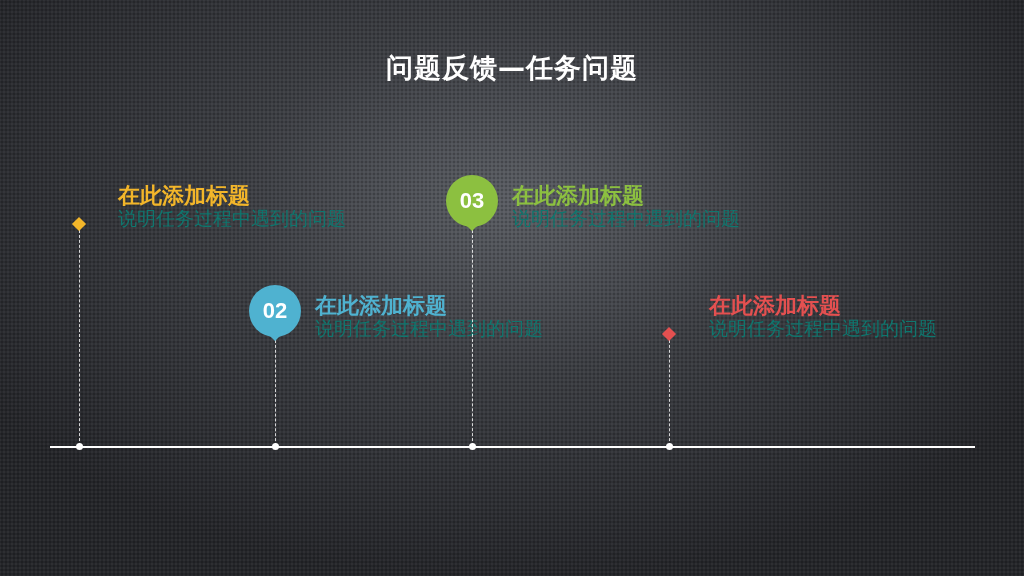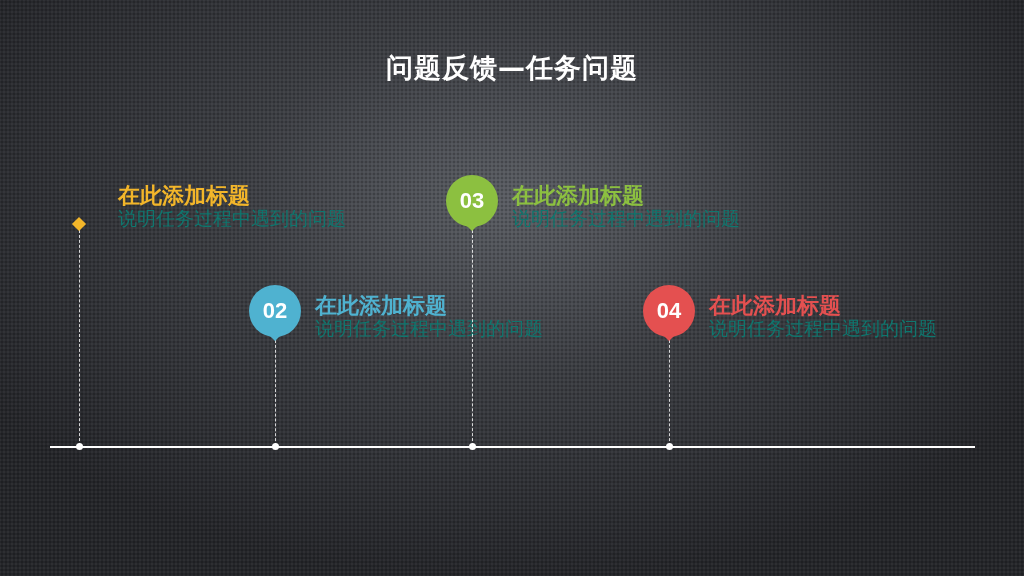--- a/index.html
+++ b/index.html
@@ -95,18 +95,17 @@
 </div>
 <div class="label" style="left:512px; top:185px;">
   <div class="heading" style="color:#8cc040;">在此添加标题</div>
   <div class="desc">说明任务过程中遇到的问题</div>
 </div>
 
 <div class="vline" style="left:669px; top:340px; height:106px;"></div>
 <div class="dot" style="left:666px;"></div>
 <div class="pin" style="left:643px; top:285px;">
   <div class="tip" style="background:#e45050;"></div>
-  <div class="circle" style="background:#e45050;">04</div>
 </div>
 <div class="label" style="left:709px; top:295px;">
   <div class="heading" style="color:#e45050;">在此添加标题</div>
   <div class="desc">说明任务过程中遇到的问题</div>
 </div>
 
 </body></html>

